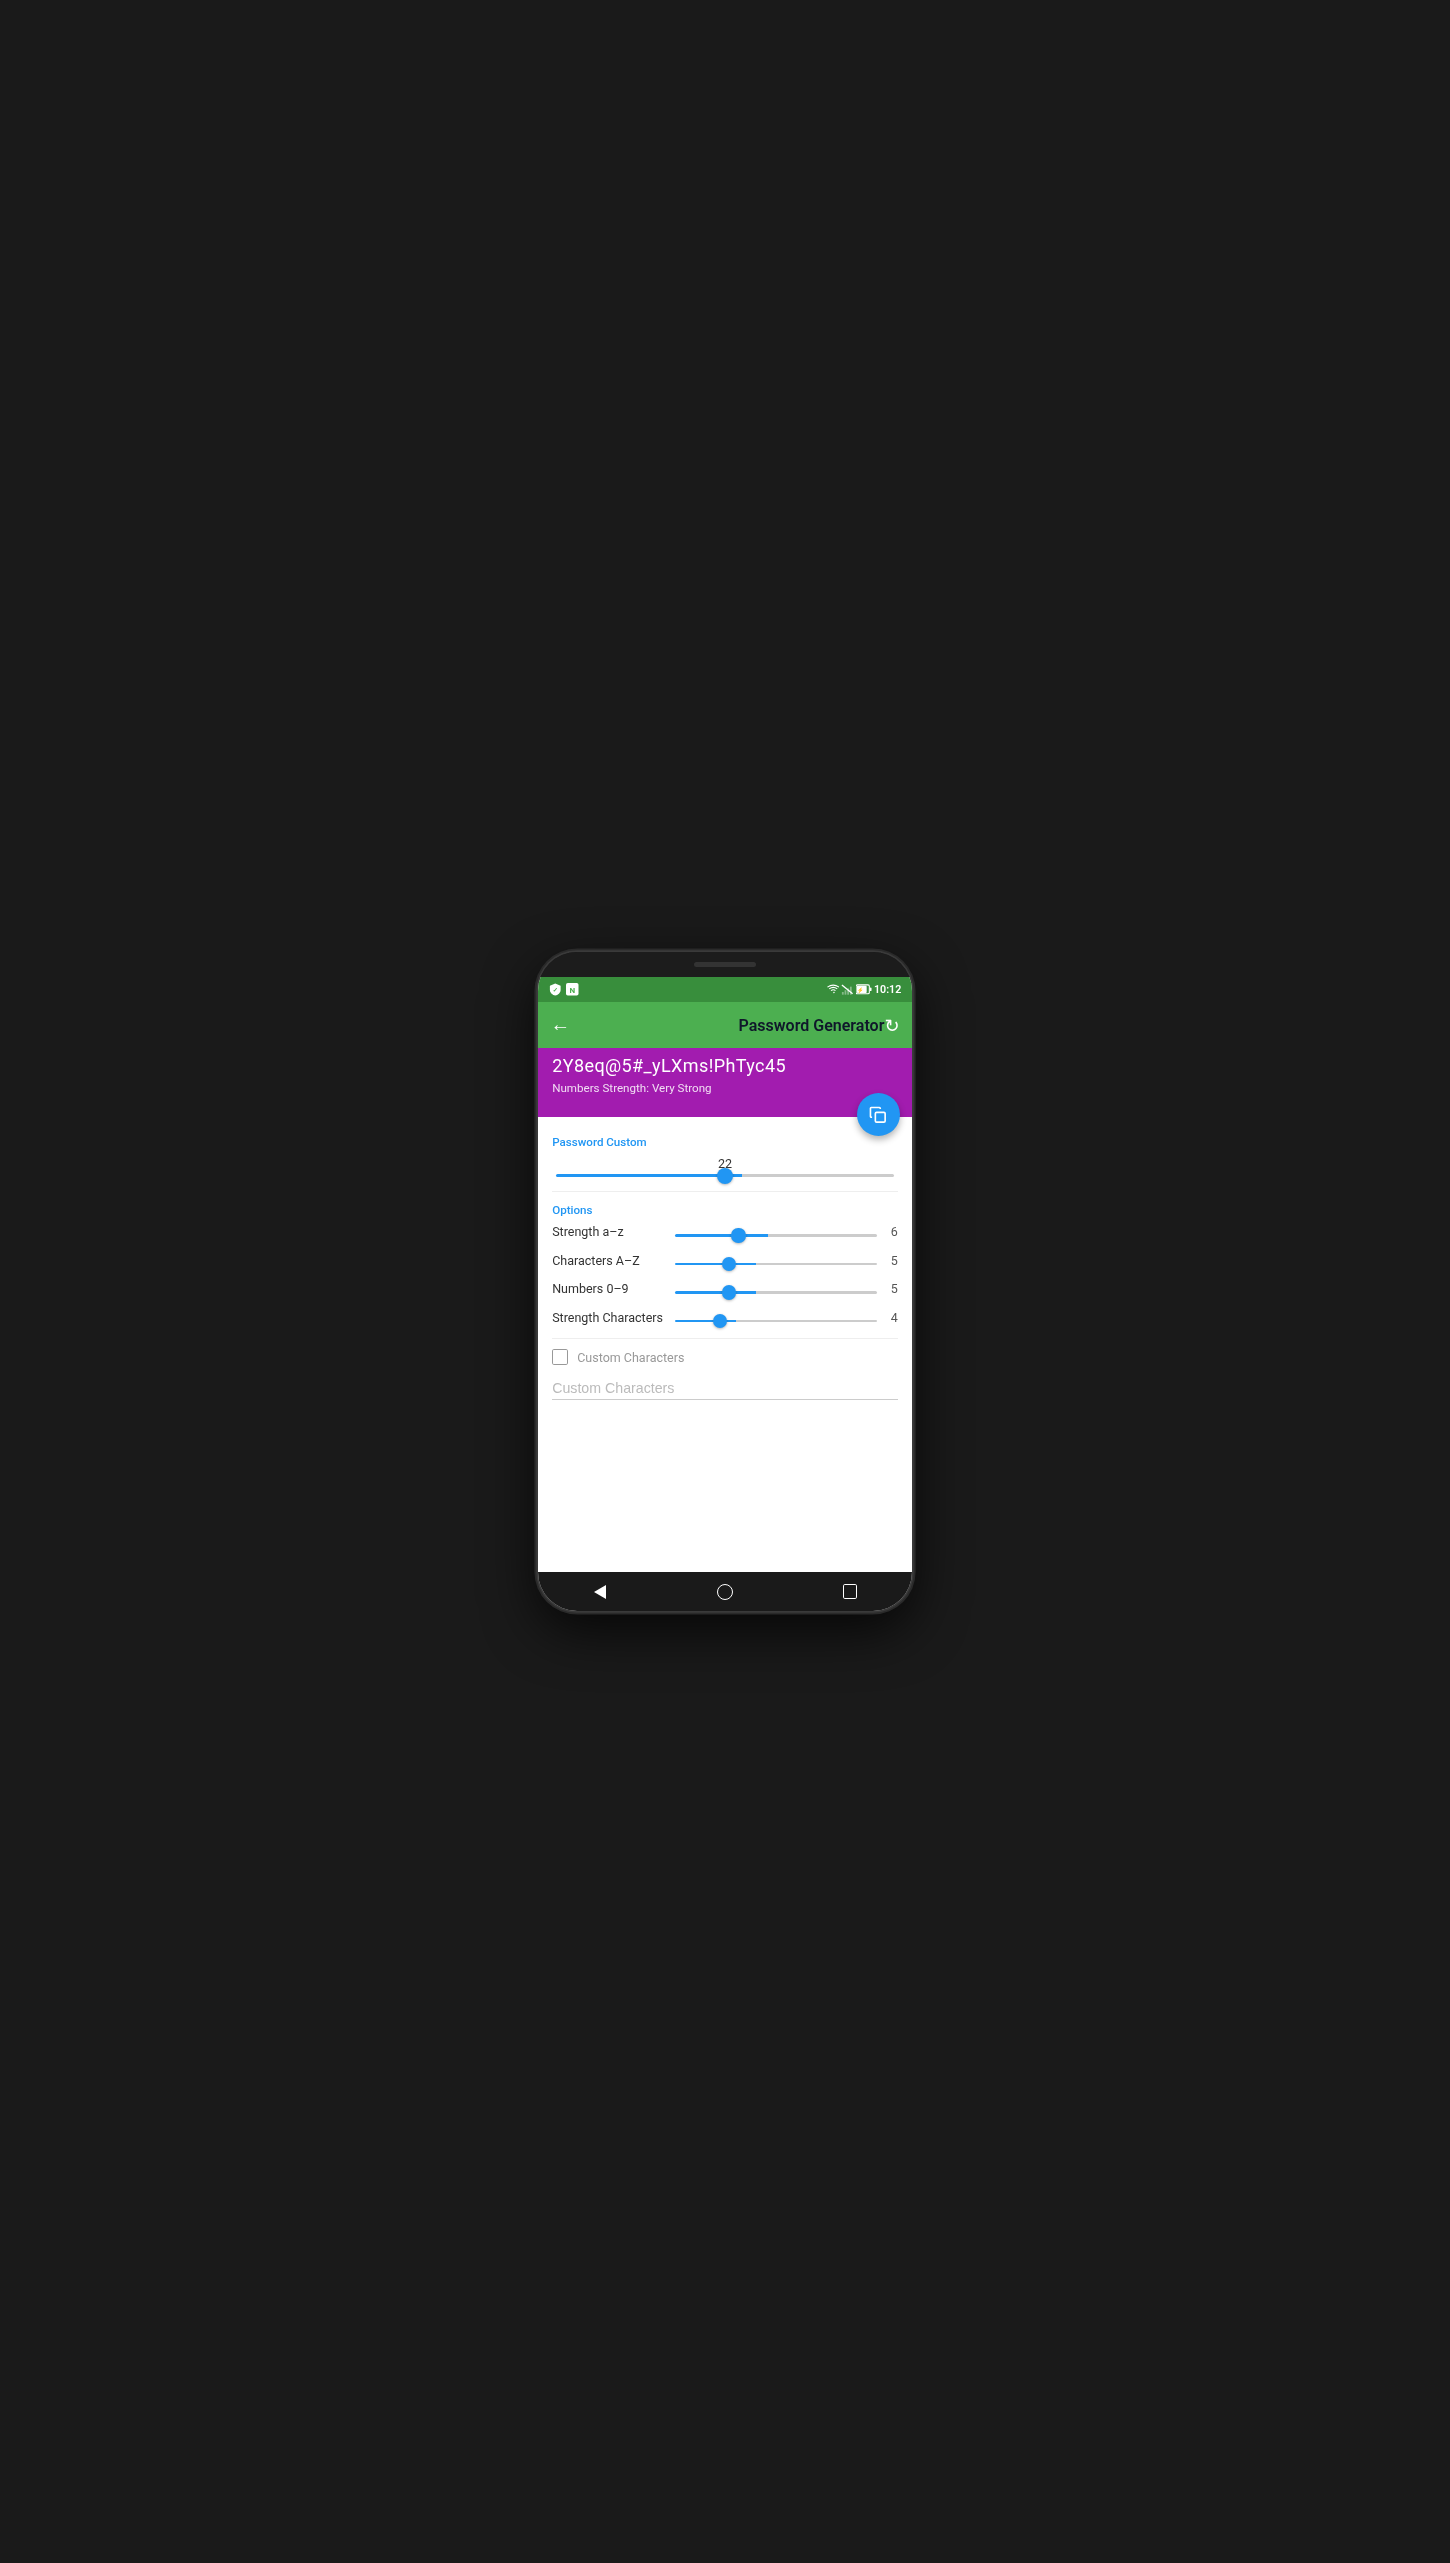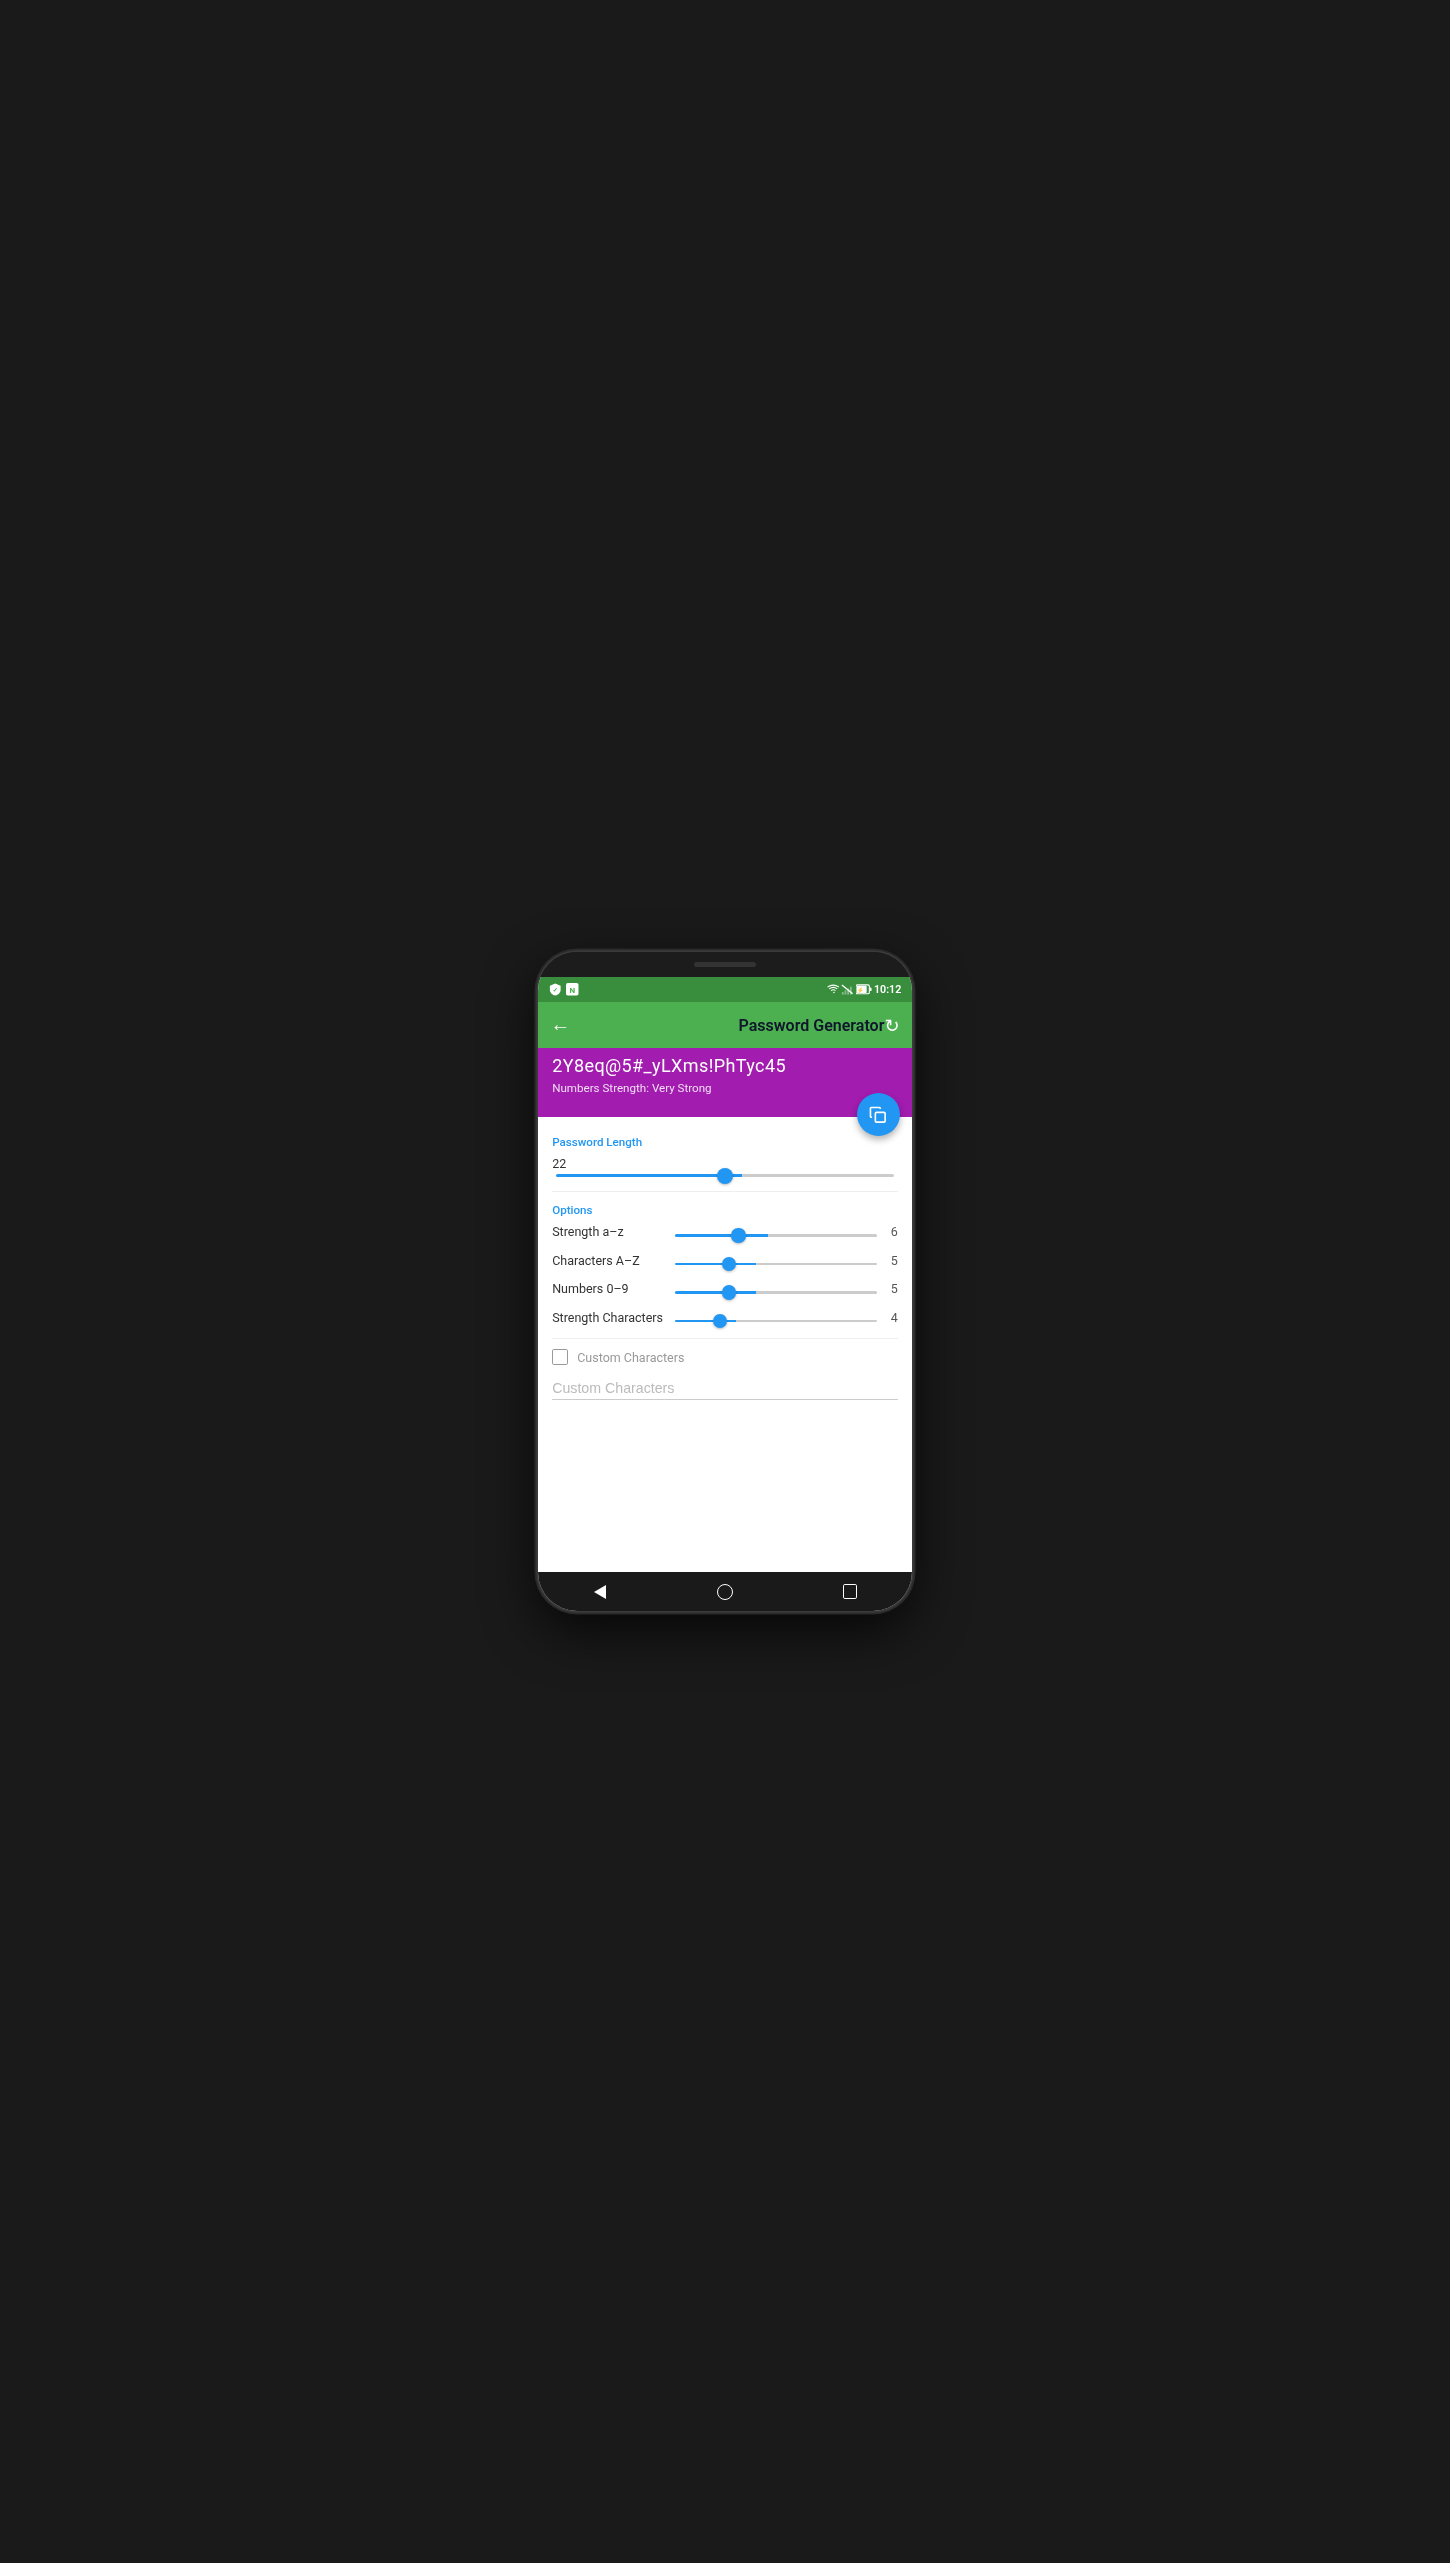--- a/index.html
+++ b/index.html
@@ -171,20 +171,21 @@
       margin-bottom: 7.1px;
       margin-top: 3.6px;
     }
 
     
     .slider-section {
       margin-bottom: 14.2px;
     }
 
     .slider-value {
+      text-align: center;
       font-size: 12.5px;
       color: #333;
       margin-bottom: 3.6px;
     }
 
     .slider-container {
       display: flex;
       align-items: center;
       width: 100%;
       padding: 0 3.6px;
@@ -435,21 +436,21 @@
           <rect x="9" y="9" width="12" height="12" rx="1.5" stroke="white" stroke-width="2" fill="none"></rect>
           <path d="M5 15H4a1 1 0 01-1-1V4a1 1 0 011-1h10a1 1 0 011 1v1" stroke="white" stroke-width="2" fill="none"></path>
         </svg>
       </div>
     </div>
 
     <div class="content">
 
       
       <div class="slider-section">
-        <div class="section-label">Password Length</div>
+        <div class="section-label">Password Custom</div>
         <div class="slider-value">22</div>
         <div class="slider-container">
           <input type="range" min="4" max="40" value="22" style="background: linear-gradient(to right, rgb(33, 150, 243) 0%, rgb(33, 150, 243) 55%, rgb(204, 204, 204) 55%, rgb(204, 204, 204) 100%); width: 100%; height: 2.7px; appearance: none; border-radius: 1.8px; outline: none; cursor: pointer;">
         </div>
       </div>
 
       <div class="divider"></div>
 
       
       <div class="options-section">

